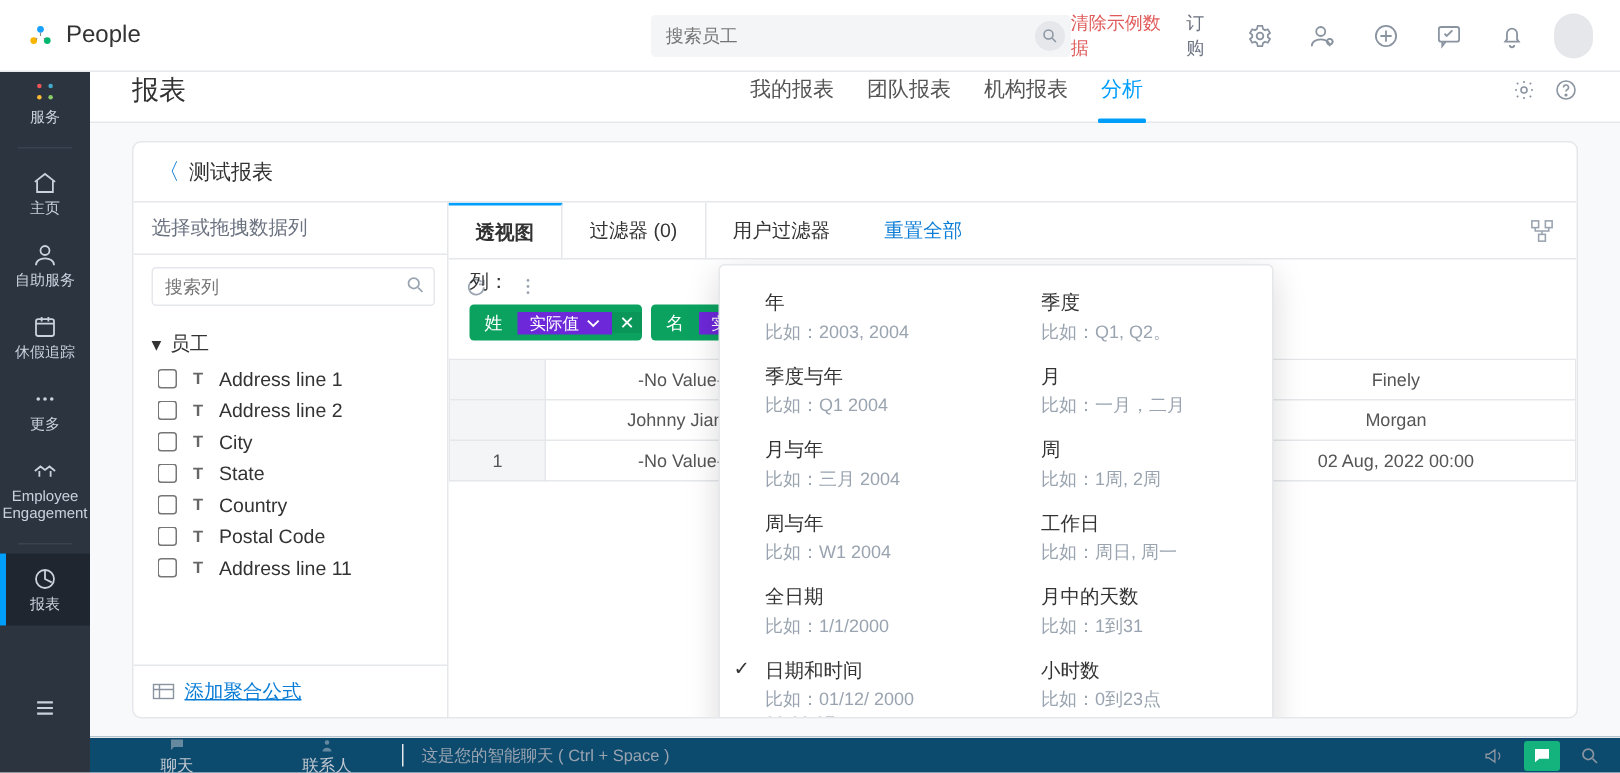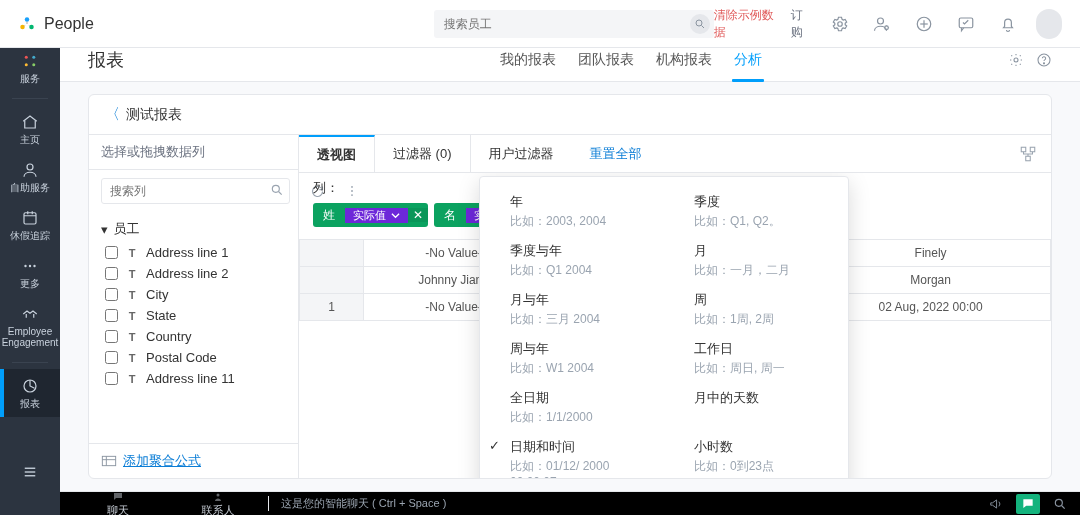--- a/index.html
+++ b/index.html
@@ -103,21 +103,21 @@
   .dopt .t{color:#333}
   .dopt .eg{color:var(--muted);font-size:12px;margin-top:2px}
   .dopt.sel::before{content:"✓";position:absolute;left:9px;top:6px;color:#333}
 
   
   .savebar{display:flex;justify-content:center;gap:14px;padding:12px 0 4px}
   .btn{height:30px;padding:0 16px;border-radius:3px;font-size:13px;border:1px solid var(--border);background:#fff;cursor:pointer}
   .btn.primary{background:var(--blue);border-color:var(--blue);color:#fff}
 
   
-  footer.status{position:absolute;bottom:0;left:60px;right:0;height:24px;background:#000000;border-top:1px solid var(--border);
+  footer.status{position:absolute;bottom:0;left:60px;right:0;height:24px;background:#0c4a6e;border-top:1px solid var(--border);
     display:flex;align-items:center;font-size:11px;color:#9aa4b0;padding:0 8px;z-index:45}
   .fitem{display:flex;flex-direction:column;align-items:center;width:100px;gap:0;padding-top:2px;color:#c2c8d0}
   .fitem svg{width:14px;height:12px;opacity:.5}
   .fmsg{flex:1;border-left:1px solid var(--border);padding-left:12px}
   .ficons{margin-left:auto;display:flex;gap:8px;align-items:center}
   .fbtn{width:24px;height:20px;border-radius:2px;display:flex;align-items:center;justify-content:center;color:#8a94a0}
   .fbtn.active{background:#14b37d;color:#fff}
 </style>
 </head>
 <body>
@@ -460,20 +460,21 @@
                   <div class="dopt">
                     <div class="t">工作日</div>
                     <div class="eg">比如：周日, 周一</div>
                   </div>
                   <div class="dopt">
                     <div class="t">全日期</div>
                     <div class="eg">比如：1/1/2000</div>
                   </div>
                   <div class="dopt">
                     <div class="t">月中的天数</div>
+                    <div class="eg">比如：1到31</div>
                   </div>
                   <div class="dopt sel">
                     <div class="t">日期和时间</div>
                     <div class="eg">比如：01/12/ 2000 00:00:07</div>
                   </div>
                   <div class="dopt">
                     <div class="t">小时数</div>
                     <div class="eg">比如：0到23点</div>
                   </div>
                 </div>

